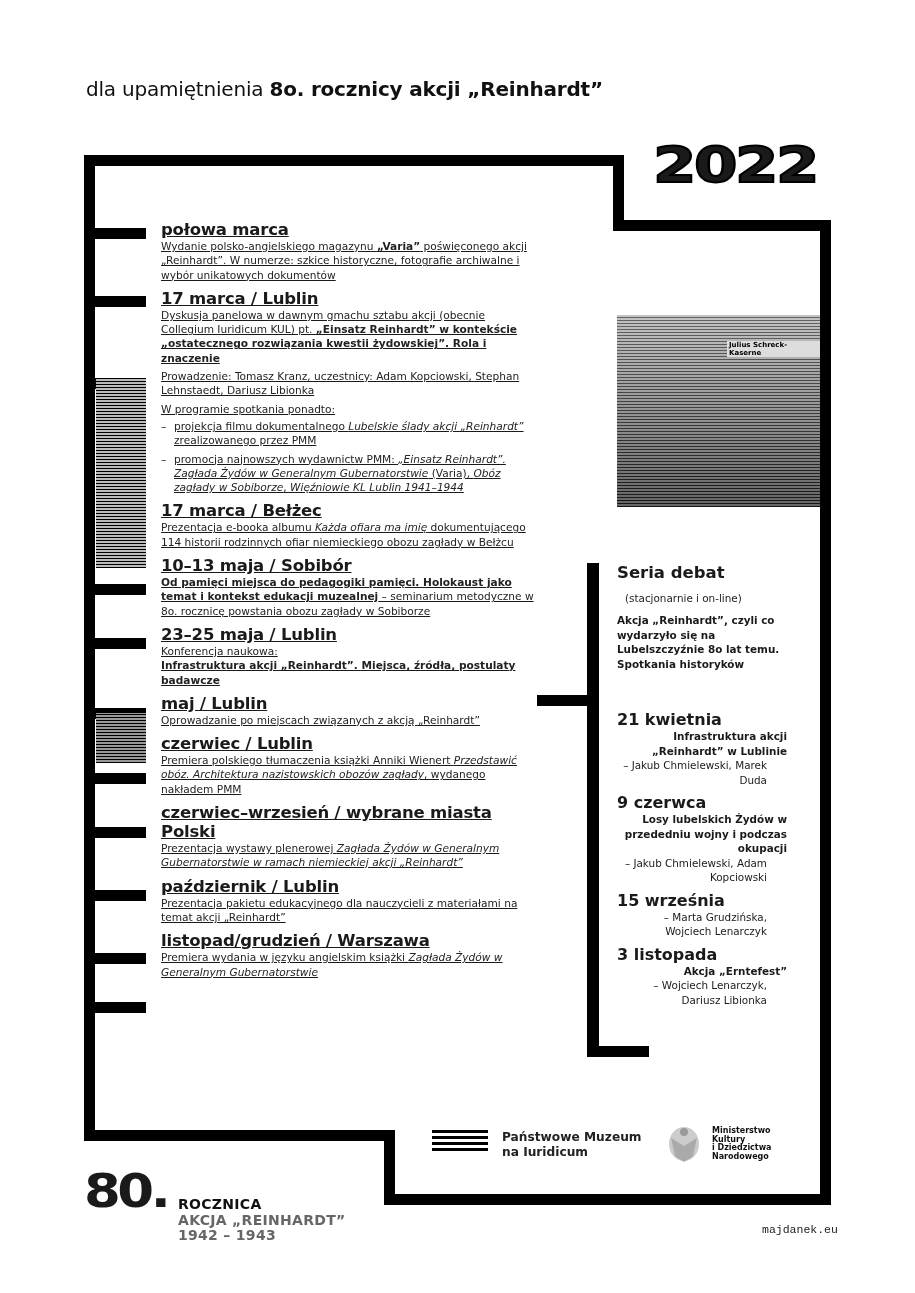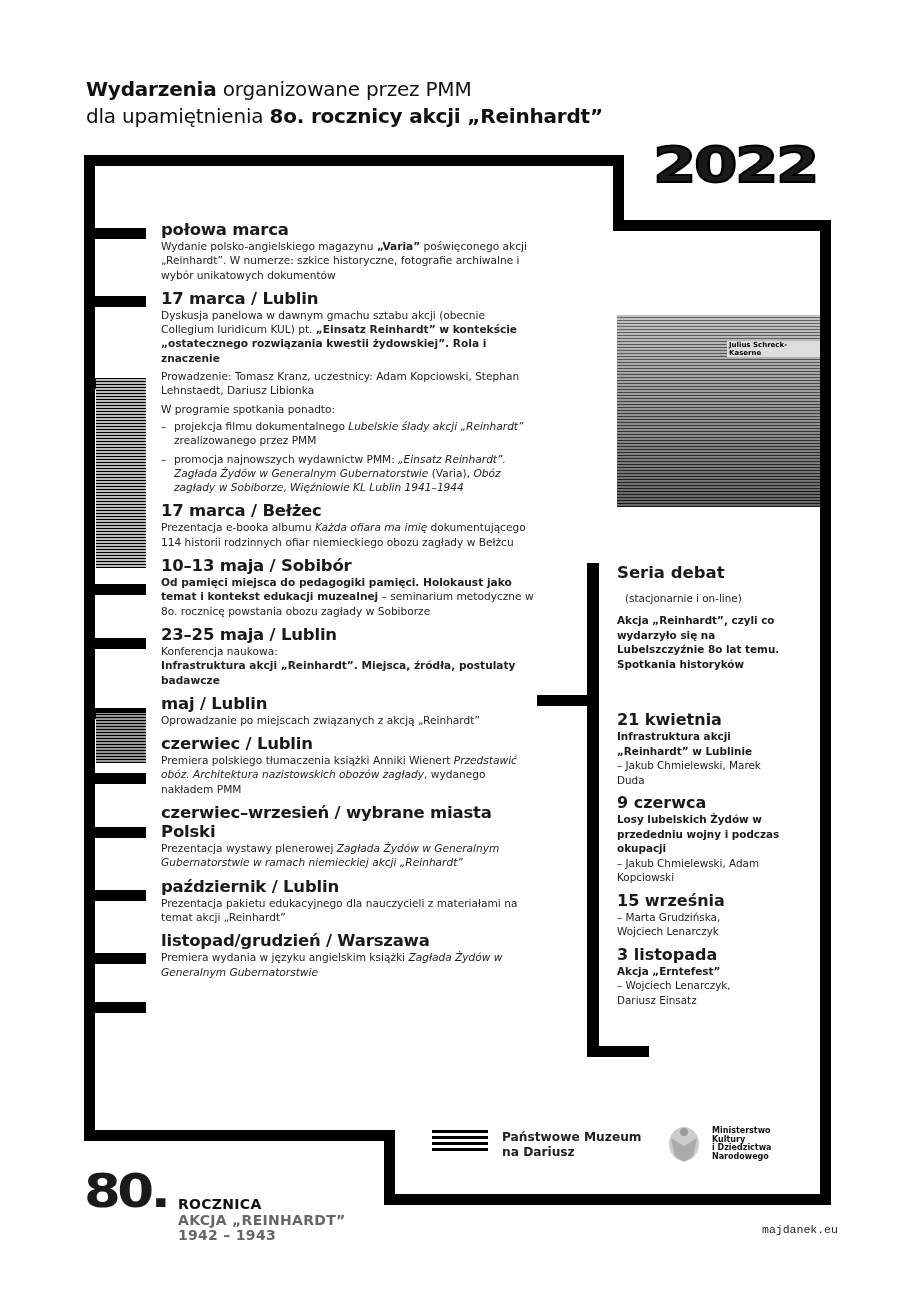--- a/index.html
+++ b/index.html
@@ -2,53 +2,52 @@
 <html><head>
 <meta charset="utf-8">
 <style>
   html, body { margin:0; padding:0; background:#fff; }
   body { width:915px; height:1293px; position:relative; overflow:hidden; font-family:"DejaVu Sans", sans-serif; color:#1a1a1a; }
   .abs { position:absolute; }
   .bar { position:absolute; background:#000; }
   .title { left:86px; top:76px; font-size:20px; line-height:27px; color:#111; letter-spacing:-0.2px; }
   .title b { font-weight:bold; }
   .year { left:653px; top:140px; font-family:"DejaVu Sans", sans-serif; font-weight:900; font-size:50px; letter-spacing:-2px; line-height:50px; transform:scaleX(1.25); transform-origin:left; -webkit-text-stroke:2px #000; }
-  .events { left:161px; top:220px; width:380px; }
+  .events { left:161px; top:220px; width:380px;text-decoration:underline; }
   .ev { margin-bottom:7px; }
   .ev h3 { margin:0; font-size:16.5px; line-height:19px; font-weight:bold; letter-spacing:-0.2px; }
   .ev p { margin:0; font-size:10.6px; line-height:14.3px; color:#222; }
   .ev p.gap { margin-top:4px; }
   .ev ul { margin:3px 0 0 0; padding:0; list-style:none; }
   .ev li { font-size:10.6px; line-height:14.3px; padding-left:13px; position:relative; margin-bottom:4px; color:#222; }
   .ev li::before { content:"–"; position:absolute; left:0; }
   .debates { left:617px; top:563px; width:200px; }
   .debates h2 { margin:0; font-size:16.5px; font-weight:bold; line-height:20px; }
   .debates .sub { font-size:10.4px; line-height:14px; color:#222; margin:8px; }
   .debates .bold { font-size:10.4px; line-height:14.5px; font-weight:bold; margin:0; }
   .deb { margin-bottom:6px; }
   .deb h3 { margin:0; font-size:16px; font-weight:bold; line-height:19px; }
-  .deb p { margin:0; font-size:10.4px; line-height:14.5px; }
+  .deb p { margin:0; font-size:10.4px; line-height:14.5px;text-align:right; }
   .deb p.t { font-weight:bold; }
   .photo { background:repeating-linear-gradient(0deg,#111 0 1px,#ddd 1px 2px); }
   .logo-pmm { left:432px; top:1130px; }
   .pmm-lines div { height:3px; background:#000; margin-bottom:3px; }
   .pmm-text { left:502px; top:1130px; font-size:12.2px; line-height:15px; font-weight:bold; color:#222; }
   .mk-text { left:712px; top:1127px; font-size:8px; line-height:8.5px; font-weight:900; color:#111; }
   .eagle { left:667px; top:1124px; width:34px; height:40px; }
   .eighty { left:84px; top:1168px; font-size:46px; font-weight:900; line-height:46px; letter-spacing:-3px; transform:scaleX(1.15); transform-origin:left; }
   .anniv { left:178px; top:1197px; font-size:14px; line-height:15.5px; font-weight:900; letter-spacing:0.3px; }
   .anniv .l1 { color:#111; }
   .anniv .l2, .anniv .l3 { color:#666; }
   .url { left:762px; top:1223px; font-size:11.5px; color:#222;font-family:Liberation Mono, monospace; }
 </style>
 </head>
 <body>
 
 <div class="abs title">
-  <div><b>Wydarzenia</b><span> organizowane przez PMM</span></div>
   <div><span>dla upamiętnienia </span><b>8o. rocznicy akcji „Reinhardt”</b></div>
 </div>
 
 <div class="abs year">2022</div>
 
 <div>
   <div class="bar" style="left:84px;top:155px;width:540px;height:11px;"></div>
   <div class="bar" style="left:613px;top:155px;width:11px;height:76px;"></div>
   <div class="bar" style="left:613px;top:220px;width:218px;height:11px;"></div>
   <div class="bar" style="left:820px;top:220px;width:11px;height:985px;"></div>
@@ -145,36 +144,36 @@
         <p class="t" style="width:170px">Losy lubelskich Żydów w przededniu wojny i podczas okupacji</p>
         <p style="width:150px">– Jakub Chmielewski, Adam Kopciowski</p>
       </div>
       <div class="deb">
         <h3>15 września</h3>
         <p style="width:150px">– Marta Grudzińska, Wojciech Lenarczyk</p>
       </div>
       <div class="deb">
         <h3>3 listopada</h3>
         <p class="t" style="width:170px">Akcja „Erntefest”</p>
-        <p style="width:150px">– Wojciech Lenarczyk, Dariusz Einsatz</p>
+        <p style="width:150px">– Wojciech Lenarczyk, Dariusz Libionka</p>
       </div>
     </div>
 </div>
 
 <div class="abs logo-pmm">
   <div class="pmm-lines" style="width:56px;">
     <div style="width:56px;"></div>
       <div style="width:56px;margin-left:0;"></div>
       <div style="width:56px;"></div>
       <div style="width:56px;"></div>
   </div>
 </div>
 <div class="abs pmm-text">
   <div>Państwowe Muzeum</div>
-  <div>na Dariusz</div>
+  <div>na Iuridicum</div>
 </div>
 <div class="abs eagle">
   <svg width="34" height="40" viewBox="0 0 34 40">
       <ellipse cx="17" cy="20" rx="15" ry="17" fill="#ccc"></ellipse>
       <circle cx="17" cy="8" r="4" fill="#999"></circle>
       <path d="M4 14 L17 22 L30 14 L26 32 L17 38 L8 32 Z" fill="#aaa"></path>
     </svg>
 </div>
 <div class="abs mk-text" id="ministry">
     <div>Ministerstwo</div>

